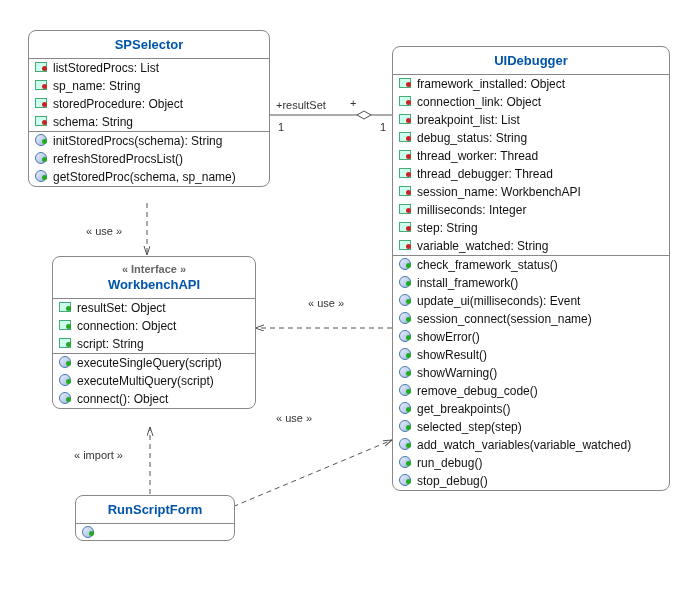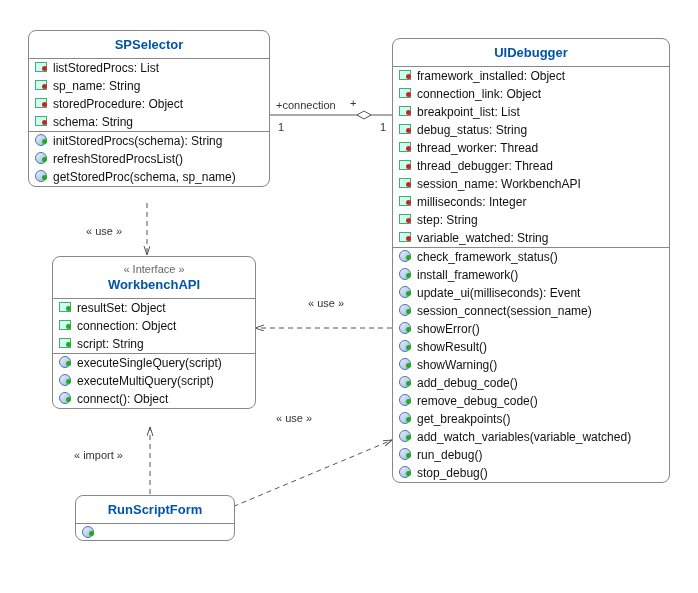--- a/index.html
+++ b/index.html
@@ -1,18 +1,18 @@
 <!DOCTYPE html>
 <html><head>
 <meta charset="utf-8">
 <style>
   body{margin:0;font-family:Arial,sans-serif;font-size:12px;background:#fff;width:698px;height:593px;position:relative}
   .cls{position:absolute;border:1px solid #888;background:#fff;border-radius:8px;box-shadow:0 0 0 rgba(0,0,0,0)}
   .hdr{text-align:center;font-weight:bold;color:#0055aa;padding:6px 4px;border-bottom:1px solid #888;font-size:13px}
-  .stereo{display:block;font-weight:normal;color:#666;font-size:11px;margin-bottom:2px}
+  .stereo{display:block;font-weight:bold;color:#666;font-size:11px;margin-bottom:2px}
   .sec{border-bottom:1px solid #888}
   .sec:last-child{border-bottom:none}
   .row{display:flex;align-items:flex-start;padding:2px 6px;gap:4px;white-space:nowrap}
   .ico{width:14px;height:12px;flex-shrink:0;position:relative}
   .attr-ico::before{content:"";position:absolute;left:0;top:1px;width:10px;height:8px;border:1px solid #4a7;background:#cfe}
   .attr-ico::after{content:"";position:absolute;left:7px;top:5px;width:5px;height:5px;border-radius:50%}
   .pub .attr-ico::after{background:#2a2}
   .priv .attr-ico::after{background:#c22}
   .op-ico::before{content:"";position:absolute;left:0;top:0;width:10px;height:10px;border-radius:50%;border:1px solid #47a;background:linear-gradient(135deg,#eef,#9bd)}
   .op-ico::after{content:"";position:absolute;left:7px;top:5px;width:5px;height:5px;border-radius:50%}
@@ -36,21 +36,21 @@
 
   <line x1="147" y1="203" x2="147" y2="255" stroke="#555" stroke-width="1" stroke-dasharray="5,4" marker-end="url(#arrow)"></line>
 
   <path d="M392,328 L255,328" fill="none" stroke="#555" stroke-width="1" stroke-dasharray="5,4" marker-end="url(#arrow)"></path>
 
   <line x1="150" y1="494" x2="150" y2="427" stroke="#555" stroke-width="1" stroke-dasharray="5,4" marker-end="url(#arrow)"></line>
 
   <path d="M225,510 L392,440" fill="none" stroke="#555" stroke-width="1" stroke-dasharray="5,4" marker-end="url(#arrow)"></path>
 </svg>
 
-<div class="lbl" style="left:276px;top:99px">+connection</div>
+<div class="lbl" style="left:276px;top:99px">+resultSet</div>
 <div class="lbl" style="left:350px;top:97px">+</div>
 <div class="lbl" style="left:278px;top:121px">1</div>
 <div class="lbl" style="left:380px;top:121px">1</div>
 <div class="lbl" style="left:86px;top:225px">« use »</div>
 <div class="lbl" style="left:308px;top:297px">« use »</div>
 <div class="lbl" style="left:276px;top:412px">« use »</div>
 <div class="lbl" style="left:74px;top:449px">« import »</div>
 
 <div class="cls" style="left:28px;top:30px;width:240px">
   <div class="hdr">SPSelector</div>
@@ -81,21 +81,21 @@
         <span class="ico op-ico"></span>
         <span class="txt">refreshStoredProcsList()</span>
       </div>
       <div class="row pub">
         <span class="ico op-ico"></span>
         <span class="txt">getStoredProc(schema, sp_name)</span>
       </div>
     </div>
 </div>
 
-<div class="cls" style="left:392px;top:38px;width:276px">
+<div class="cls" style="left:392px;top:46px;width:276px">
   <div class="hdr">UIDebugger</div>
   <div class="sec">
       <div class="row priv">
         <span class="ico attr-ico"></span>
         <span class="txt">framework_installed: Object</span>
       </div>
       <div class="row priv">
         <span class="ico attr-ico"></span>
         <span class="txt">connection_link: Object</span>
       </div>
@@ -156,29 +156,29 @@
       <div class="row pub">
         <span class="ico op-ico"></span>
         <span class="txt">showResult()</span>
       </div>
       <div class="row pub">
         <span class="ico op-ico"></span>
         <span class="txt">showWarning()</span>
       </div>
       <div class="row pub">
         <span class="ico op-ico"></span>
-        <span class="txt">add_debug_code()</span>
-      </div>
-      <div class="row pub">
-        <span class="ico op-ico"></span>
         <span class="txt">remove_debug_code()</span>
       </div>
       <div class="row pub">
         <span class="ico op-ico"></span>
         <span class="txt">get_breakpoints()</span>
+      </div>
+      <div class="row pub">
+        <span class="ico op-ico"></span>
+        <span class="txt">selected_step(step)</span>
       </div>
       <div class="row pub">
         <span class="ico op-ico"></span>
         <span class="txt">add_watch_variables(variable_watched)</span>
       </div>
       <div class="row pub">
         <span class="ico op-ico"></span>
         <span class="txt">run_debug()</span>
       </div>
       <div class="row pub">

